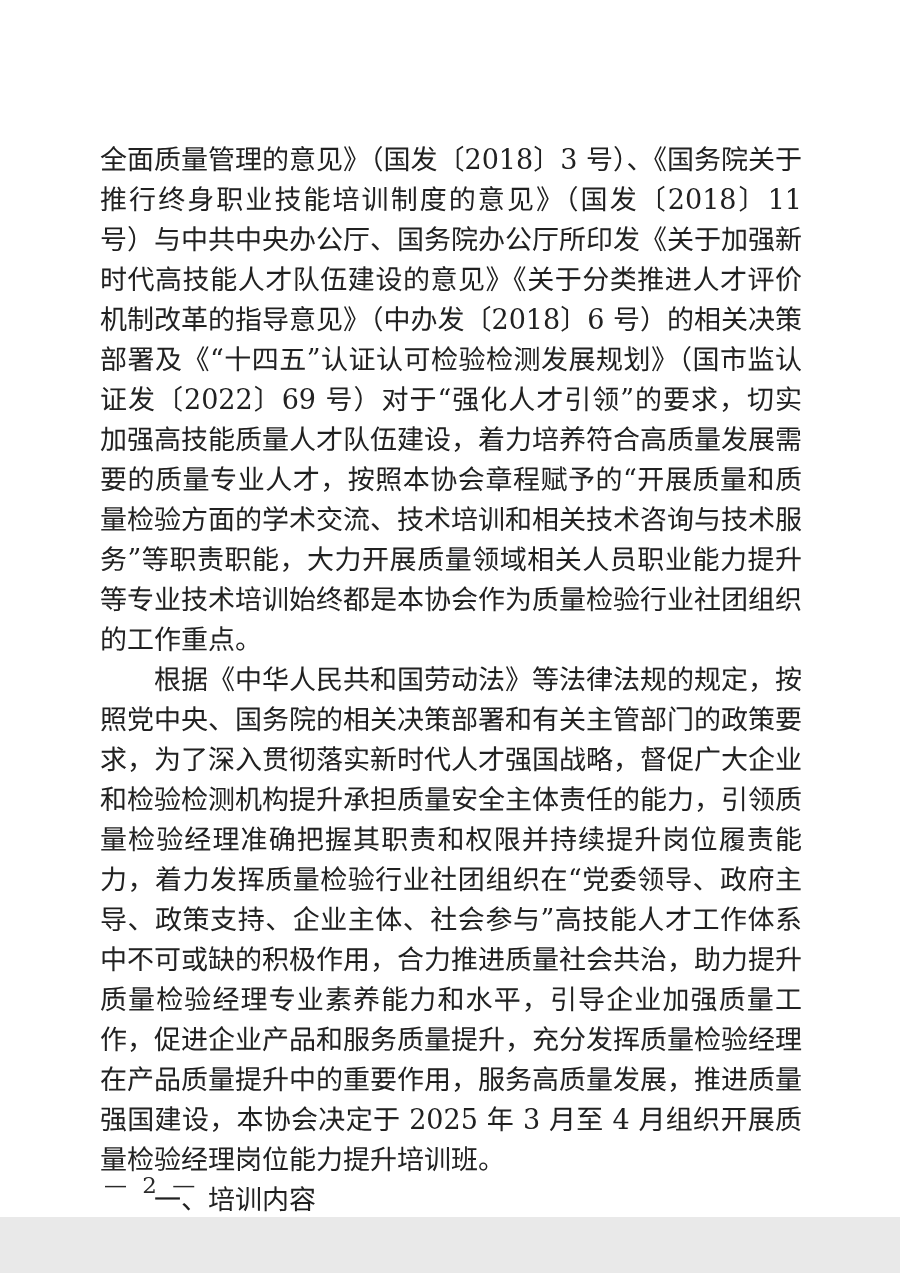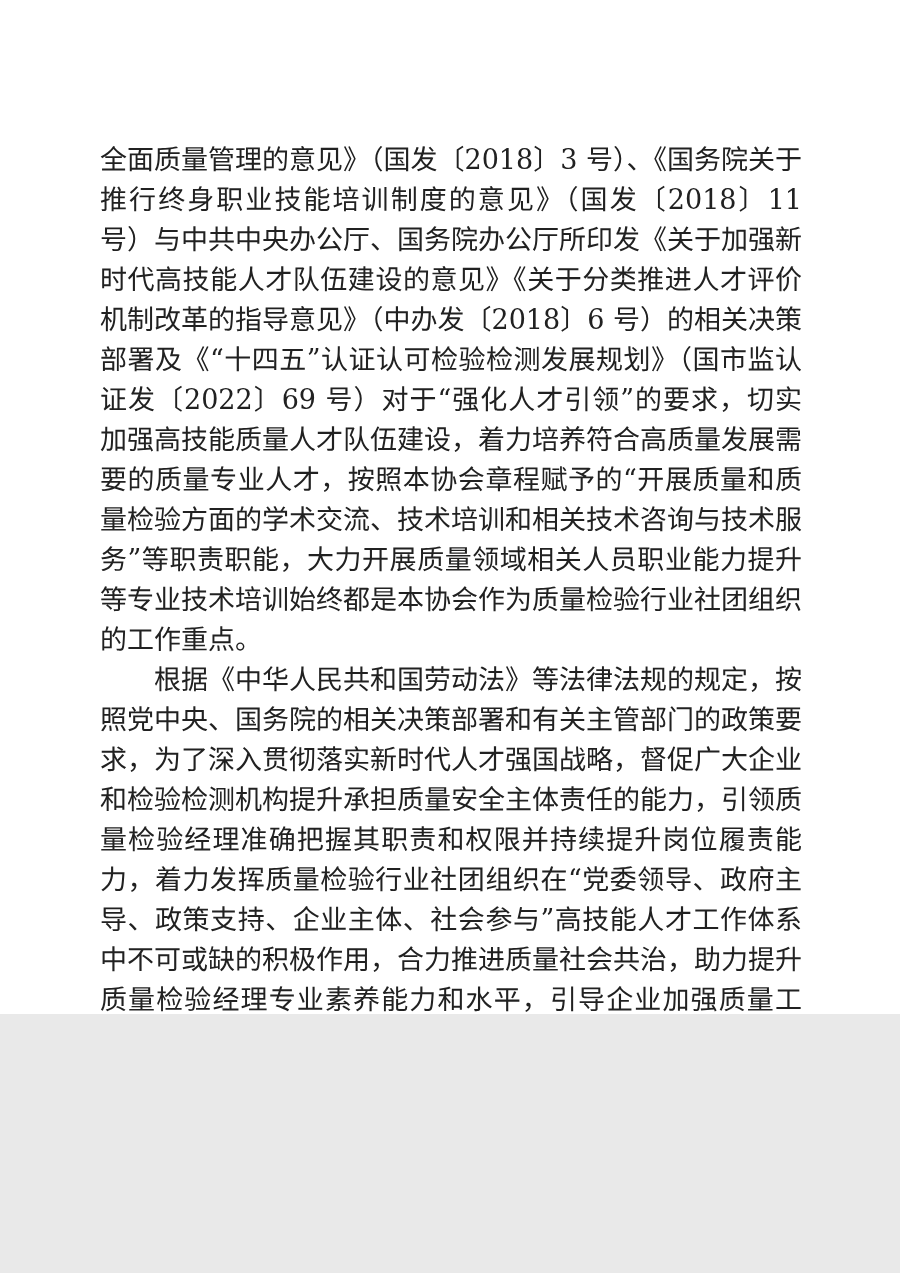--- a/index.html
+++ b/index.html
@@ -7,21 +7,21 @@
     padding: 0;
     background: #e9e9e9;
   }
   body {
     width: 900px;
     font-family: "DejaVu Serif", "Liberation Serif", serif;
   }
   .page {
     position: relative;
     width: 900px;
-    height: 1014px;
+    height: 1217px;
     background: #ffffff;
     color: #212121;
     overflow: hidden;
   }
   .text-block {
     position: absolute;
     left: 100px;
     top: 140px;
     width: 702px;
   }

